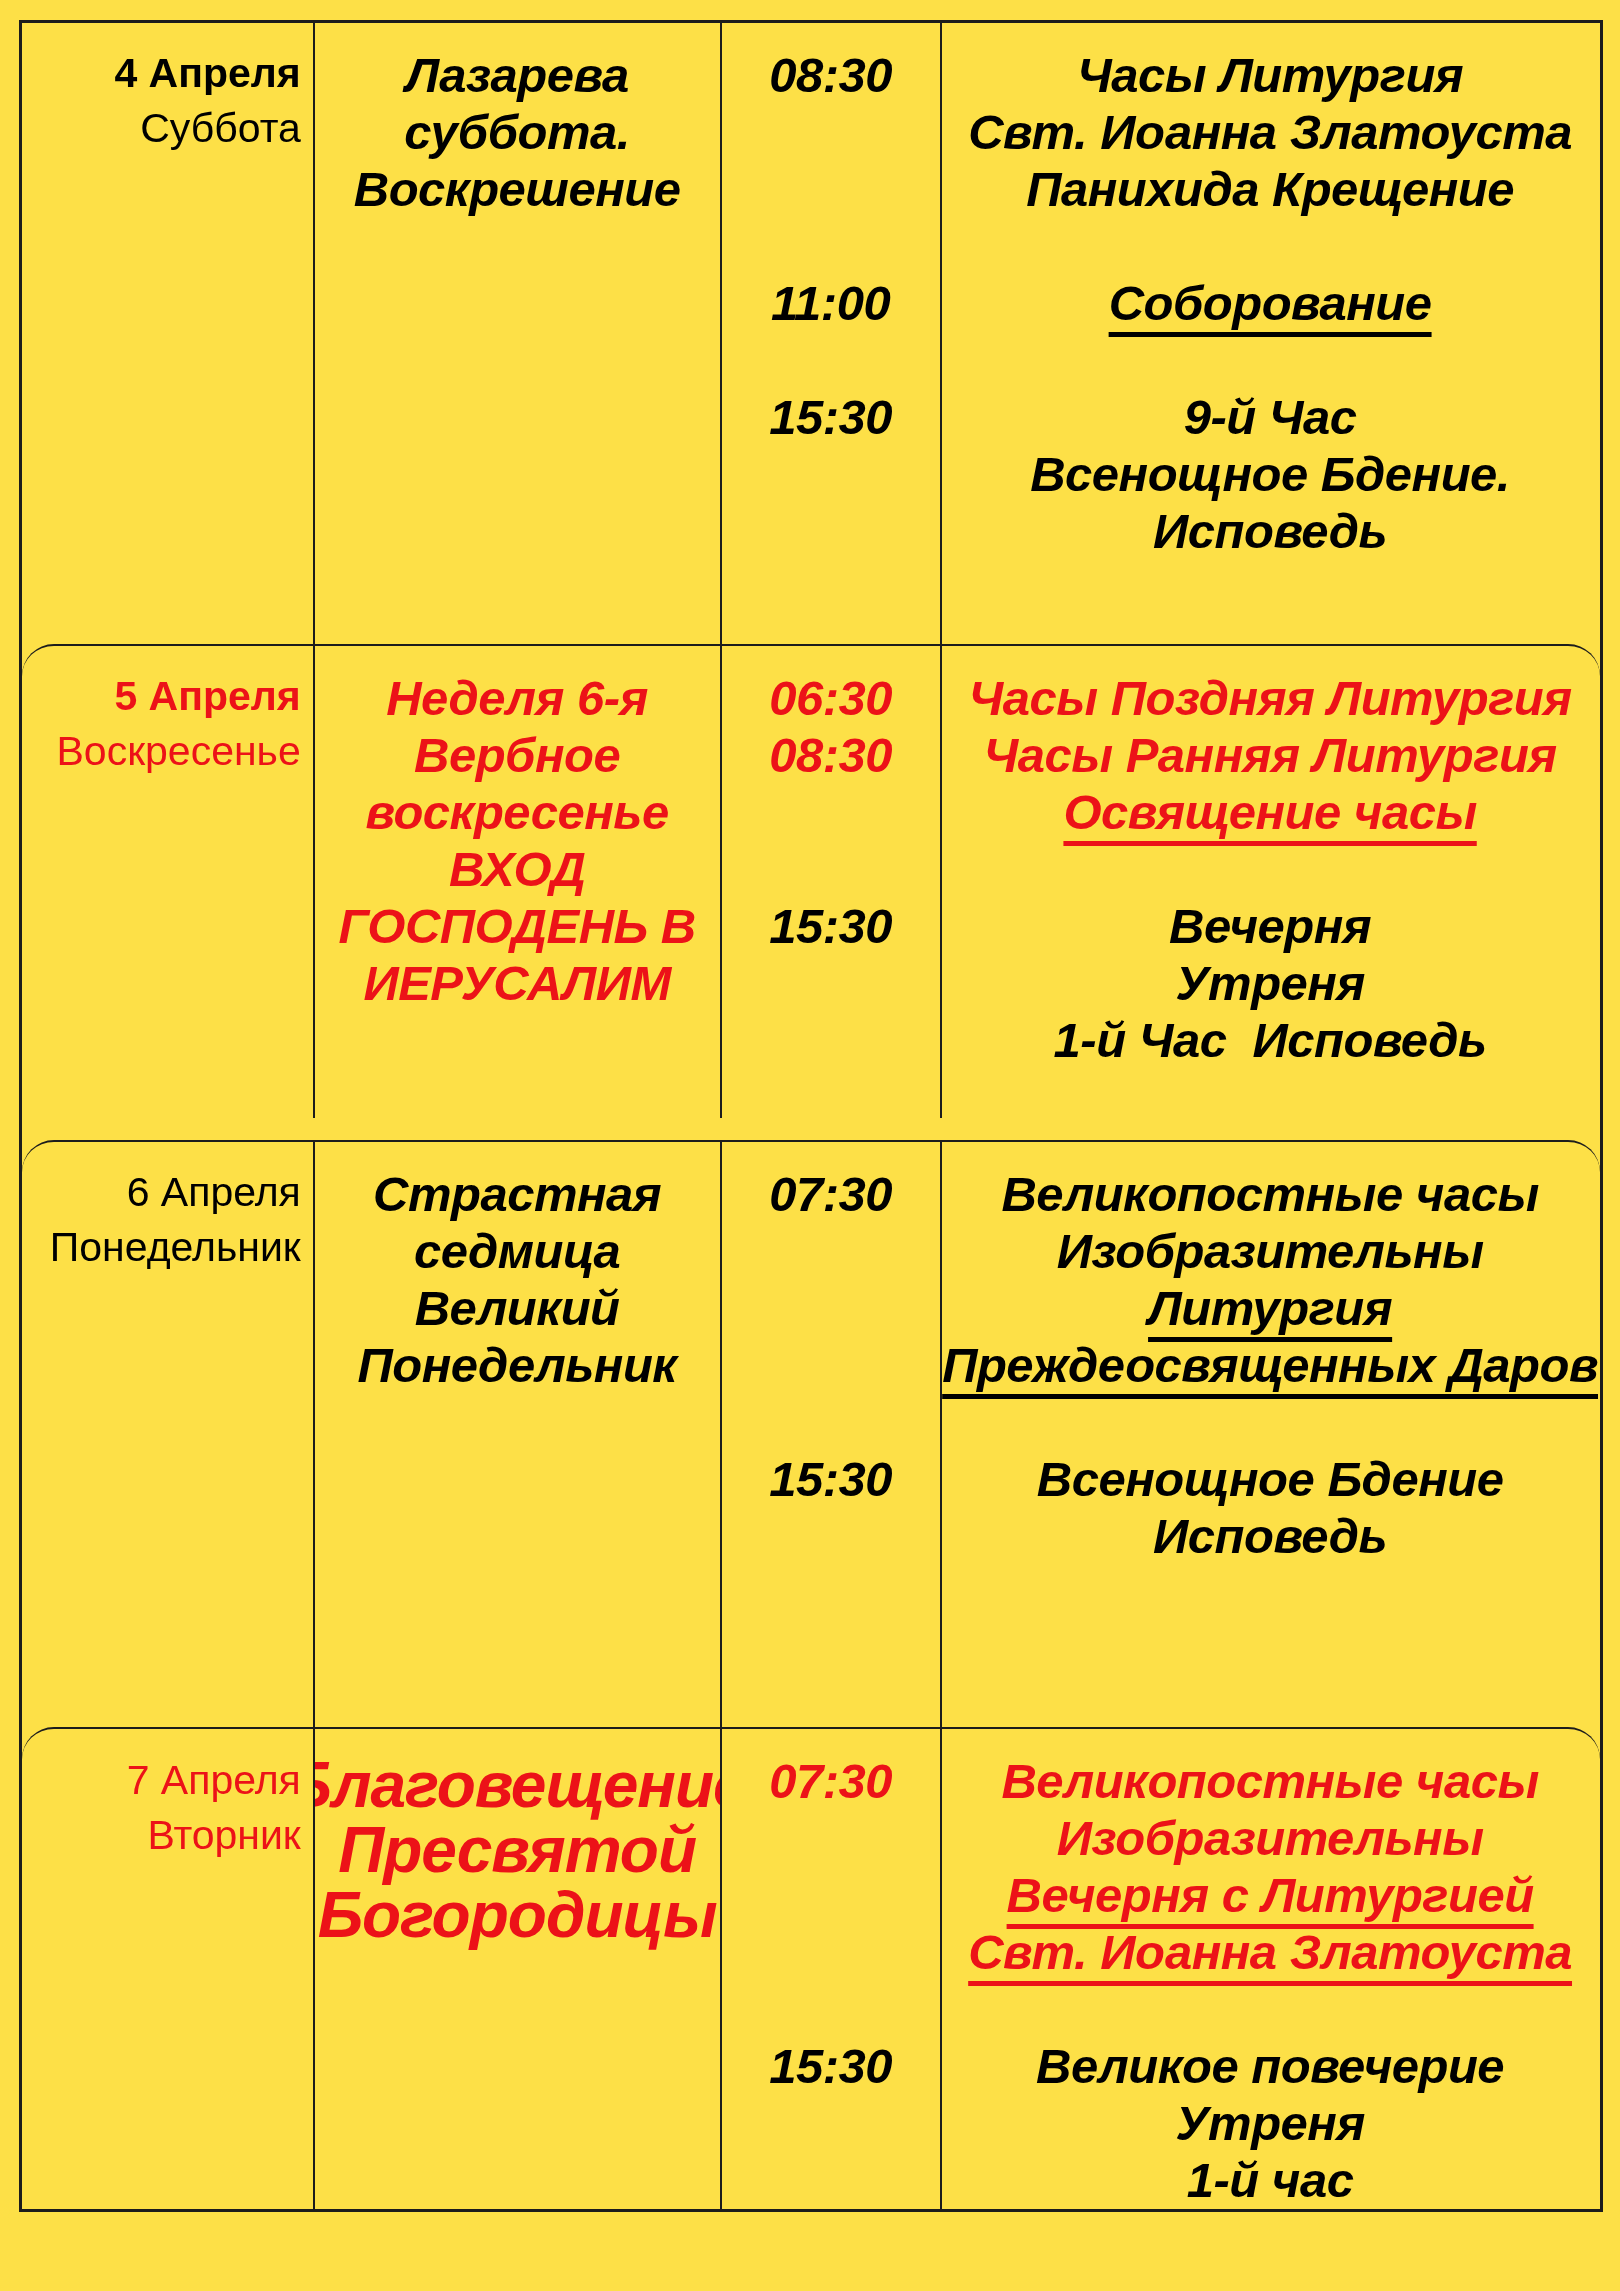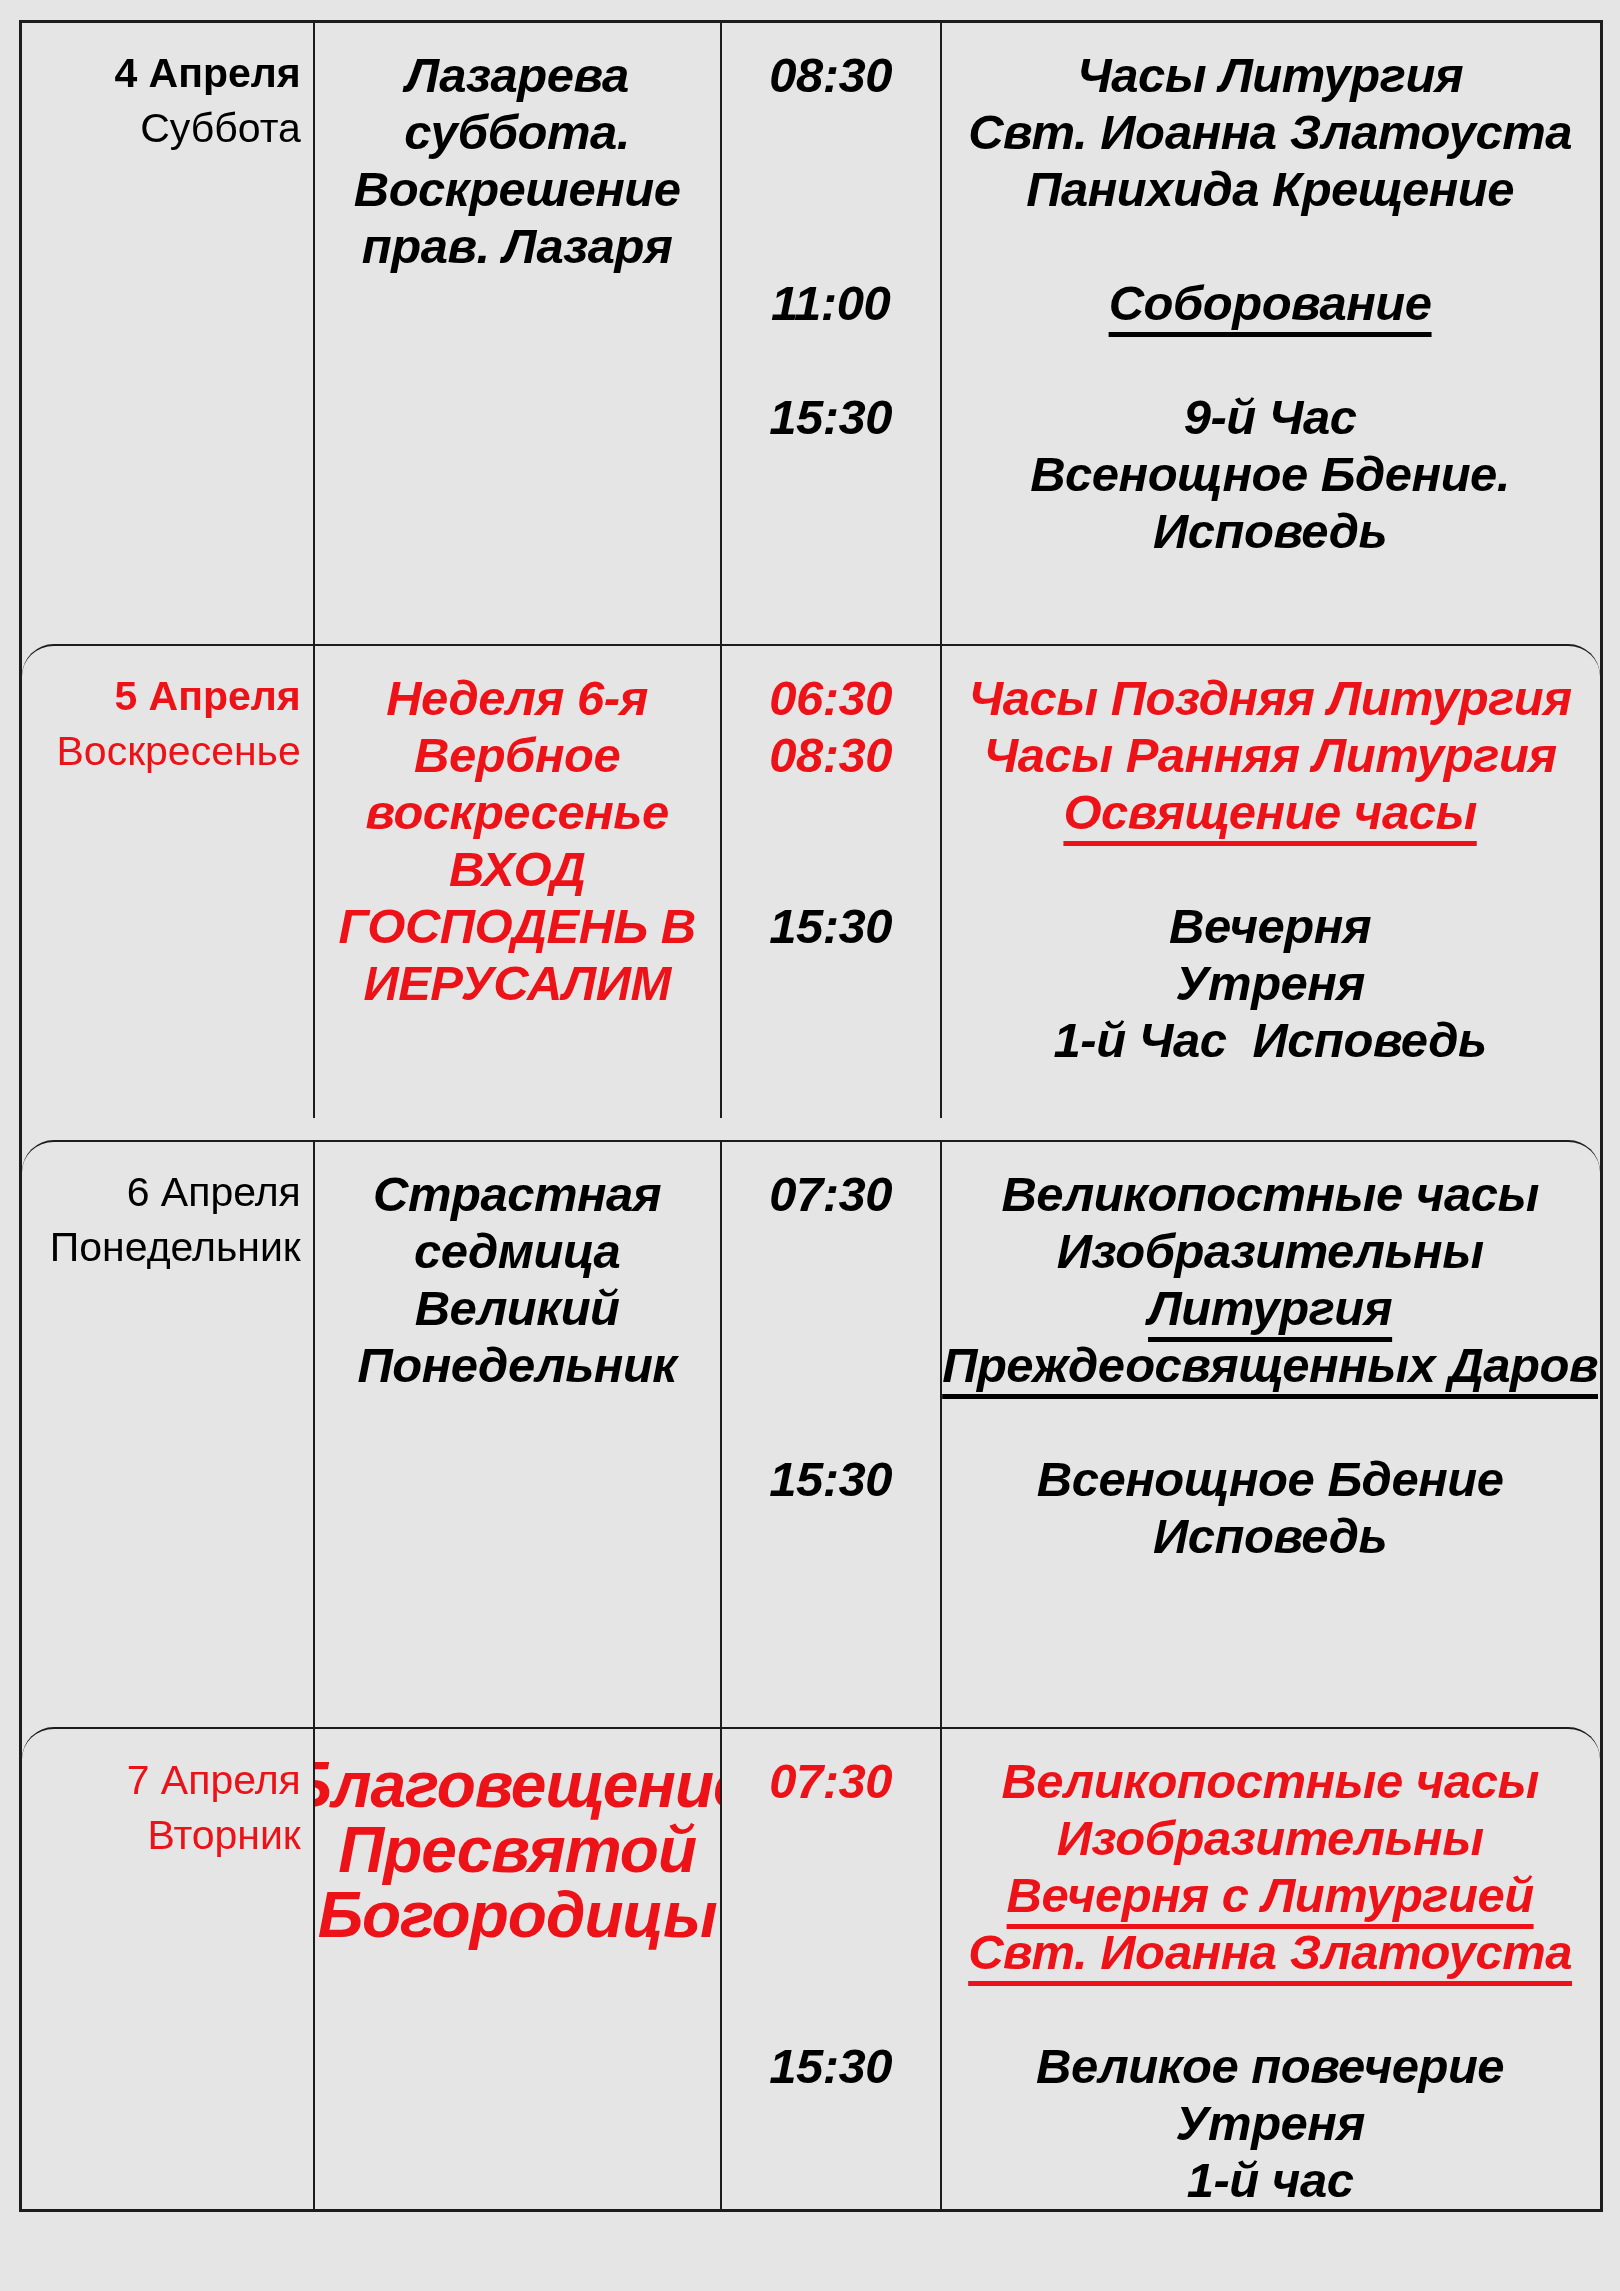--- a/index.html
+++ b/index.html
@@ -4,21 +4,21 @@
 <style>
   :root{
     --red:#ec1218;
     --black:#000000;
     --border:#1c1c1c;
   }
   html,body{margin:0;padding:0;background:#ffffff;}
   .page{
     position:relative;
     width:1620px;height:2292px;
-    background:#e5e5e5;
+    background:#fde047;
     font-family:"Liberation Sans", sans-serif;
     overflow:hidden;
   }
   .schedule-table{
     position:absolute;left:18.6px;top:19.6px;
     width:1584px;height:2192px;
     box-sizing:border-box;
     border:3.9px solid var(--border);
     display:flex;flex-direction:column;
   }
@@ -73,21 +73,20 @@
   <div class="schedule-table">
       <section class="row r0">
         <div class="cell date-cell">
           <div class="date-line c-black bold">4 Апреля</div>
           <div class="date-line c-black">Суббота</div>
         </div>
         <div class="cell feast-cell">
           <div class="feast-line c-black">Лазарева</div>
           <div class="feast-line c-black">суббота.</div>
           <div class="feast-line c-black">Воскрешение</div>
-          <div class="feast-line c-black">прав. Лазаря</div>
         </div>
         <div class="cell times-cell">
           <div class="line c-black">
             <span>08:30</span>
           </div>
           <div class="line c-black"></div>
           <div class="line c-black"></div>
           <div class="line c-black"></div>
           <div class="line c-black">
             <span>11:00</span>

